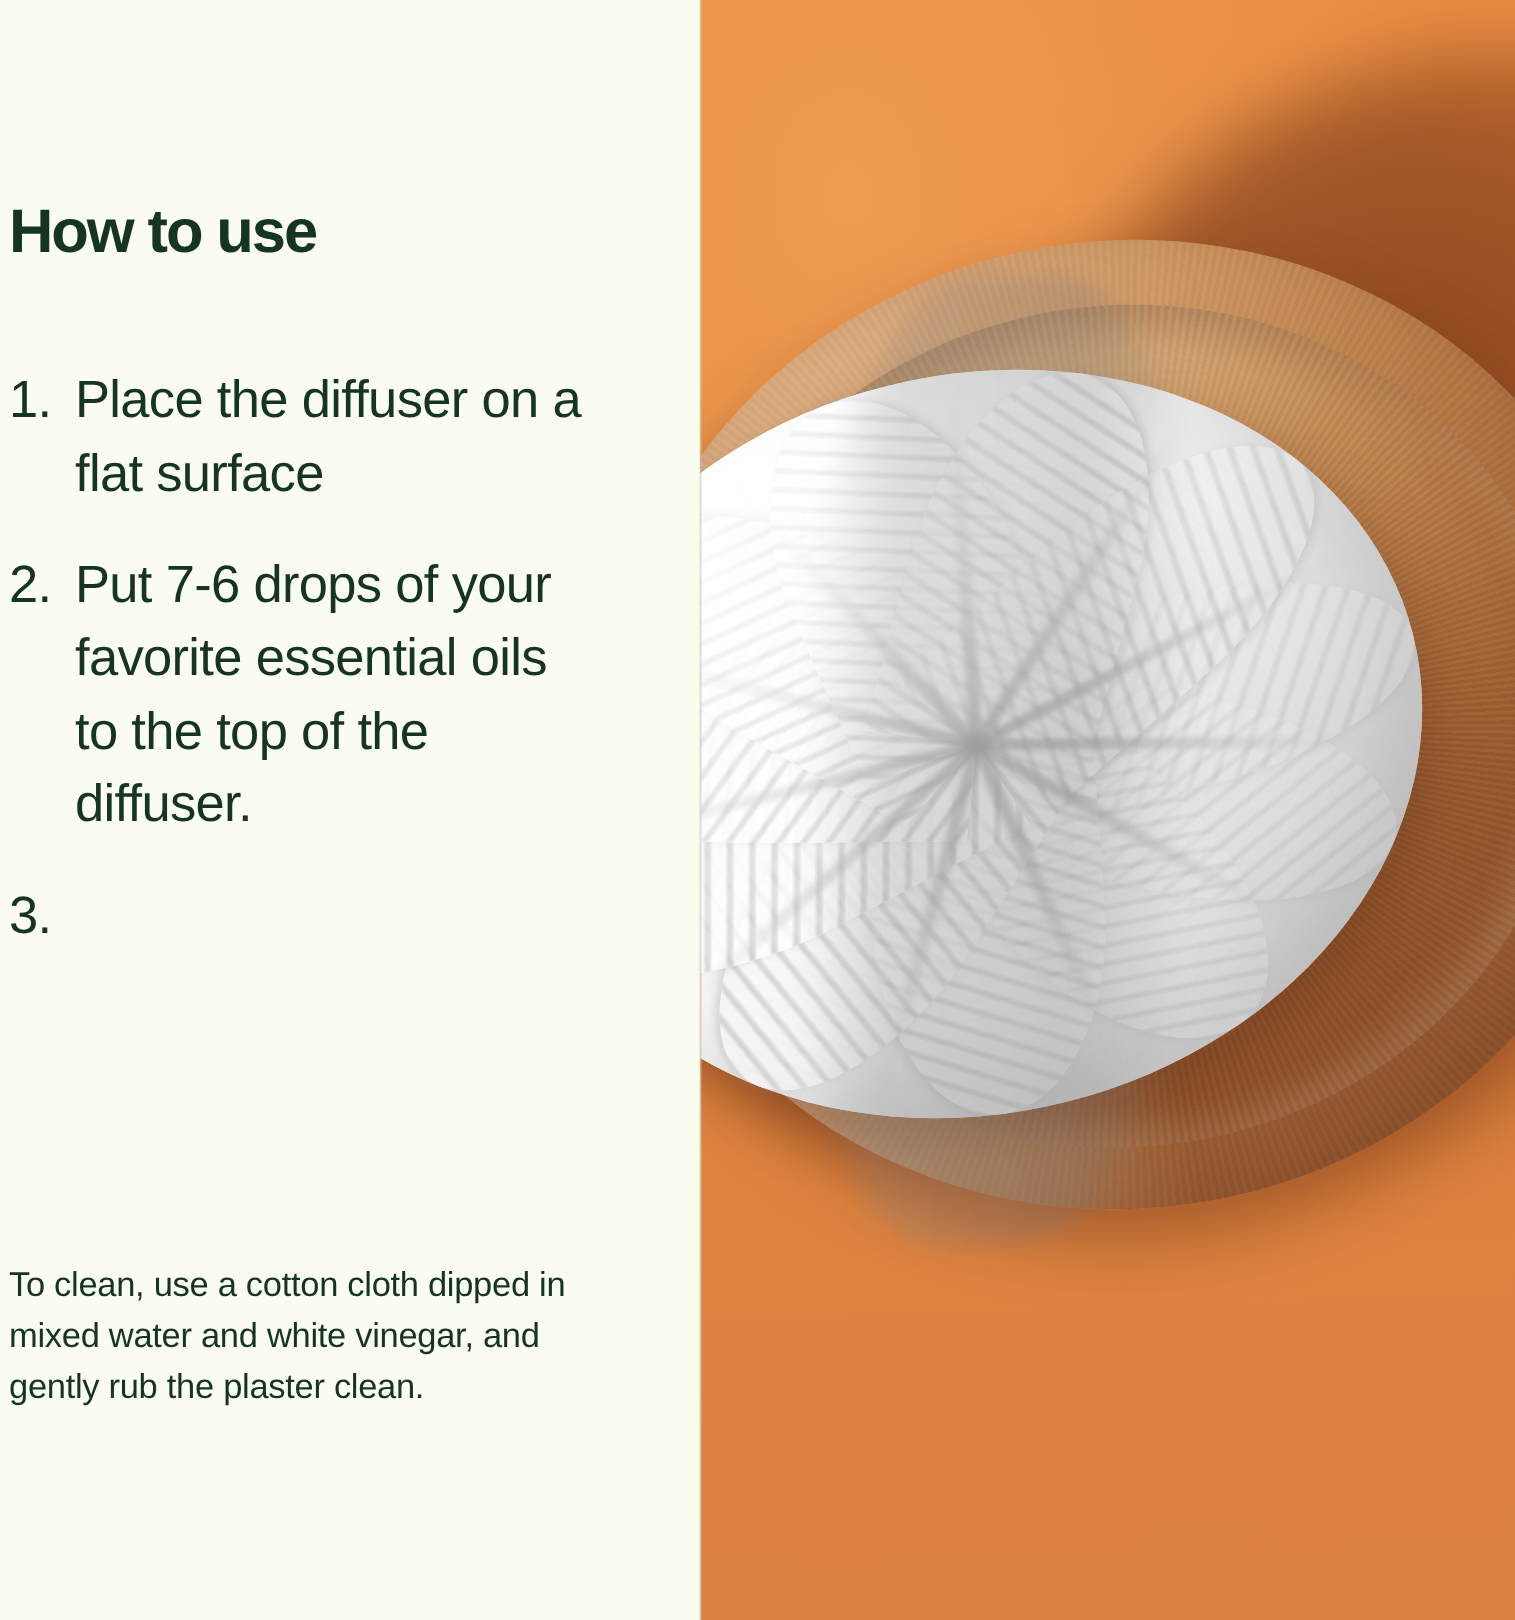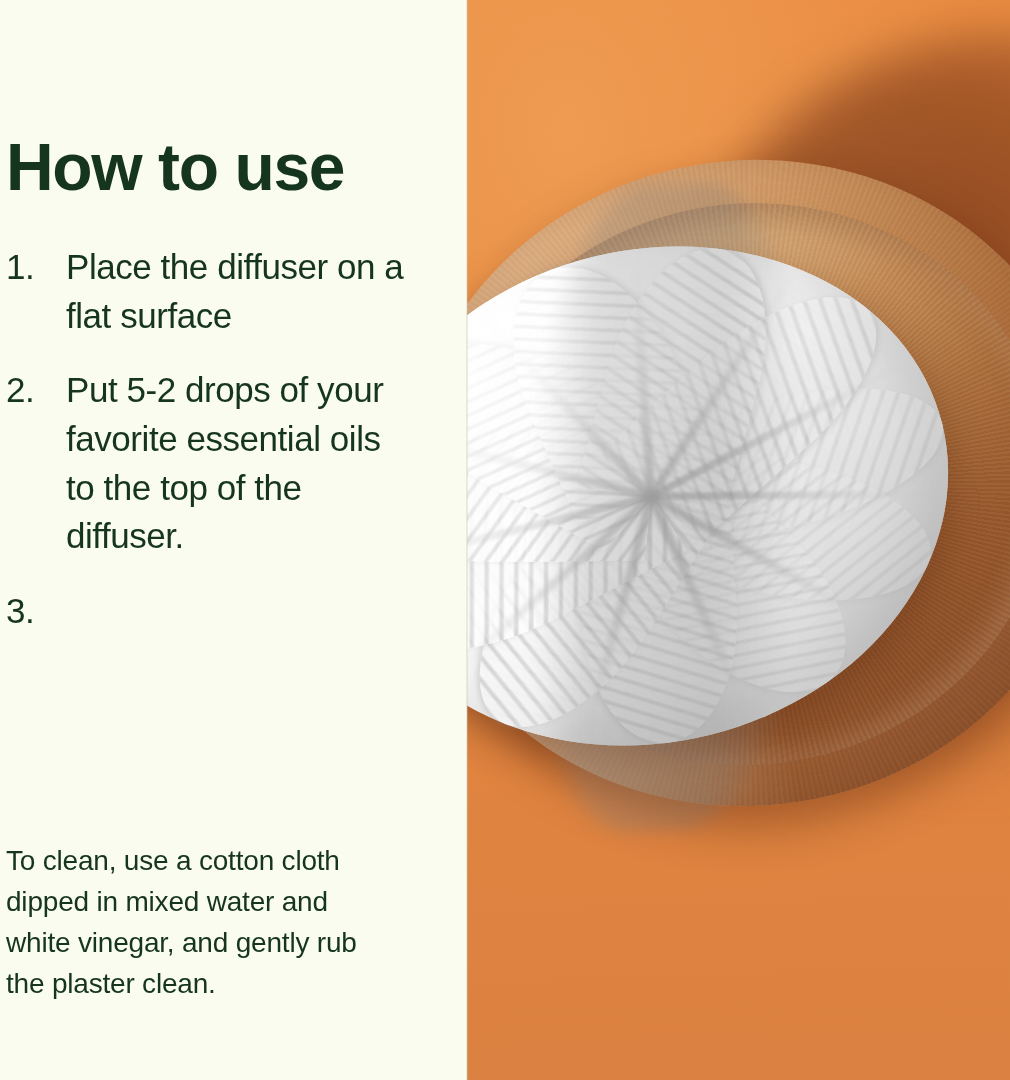--- a/index.html
+++ b/index.html
@@ -28,21 +28,21 @@
     background: #fafcef;
     flex: 0 0 467px;
     padding: 0 14px 0 8px;
   }
 
   .headline {
     position: absolute;
     left: 6px;
     top: 134px;
     margin: 0;
-    font-size: 66px;
+    font-size: 41px;
     font-weight: 700;
     letter-spacing: -1.4px;
     line-height: 1.0;
     color: #16351f;
     white-space: nowrap;
   }
 
   .steps {
     position: absolute;
     left: 6px;
@@ -67,31 +67,30 @@
   .step-num {
     flex: 0 0 auto;
     width: 44px;
     text-align: left;
     color: #16351f;
   }
 
   .step-text {
     flex: 1 1 auto;
     max-width: 338px;
-    margin-left: 16px;
   }
 
   .care-note {
     position: absolute;
     left: 6px;
     top: 840px;
     width: 380px;
     margin: 0;
     color: #16351f;
-    font-size: 28px;
+    font-size: 23px;
     line-height: 1.47;
     letter-spacing: -0.2px;
   }
 
   
   .photo-panel {
     position: relative;
     width: 543px;
     height: 1080px;
     flex: 0 0 543px;
@@ -357,21 +356,21 @@
 
     <ol class="steps">
 
       <li class="step">
         <span class="step-num">1.</span>
         <span class="step-text">Place the diffuser on a flat surface</span>
       </li>
 
       <li class="step">
         <span class="step-num">2.</span>
-        <span class="step-text">Put 5-2 drops of your favorite essential oils to the top of the diffuser.</span>
+        <span class="step-text">Put 7-6 drops of your favorite essential oils to the top of the diffuser.</span>
       </li>
 
       <li class="step">
         <span class="step-num">3.</span>
       </li>
 
     </ol>
 
     <p class="care-note">To clean, use a cotton cloth dipped in mixed water and white vinegar, and gently rub the plaster clean.</p>
 

